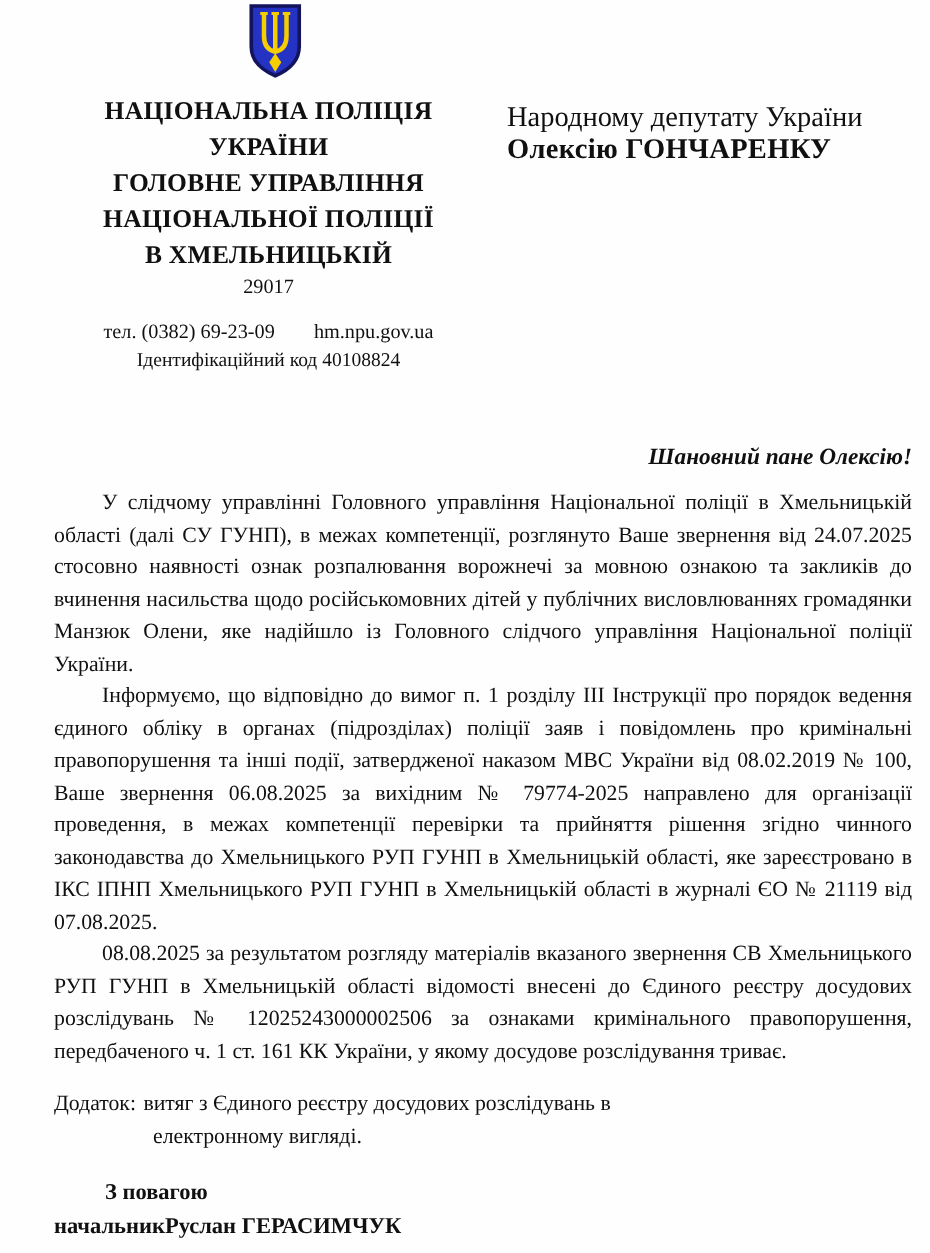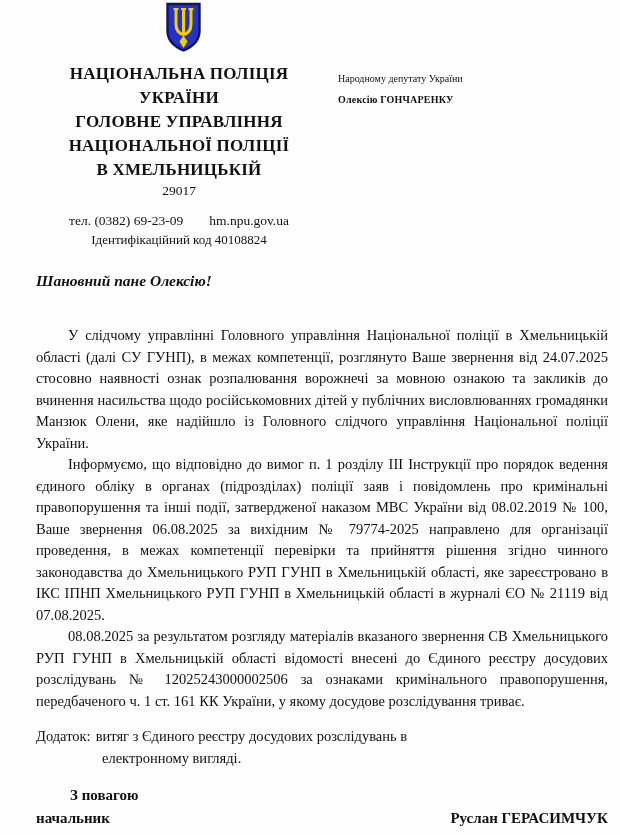--- a/index.html
+++ b/index.html
@@ -14,40 +14,40 @@
     overflow: hidden;
   }
   .emblem { position: absolute; left: 165px; top: 2px; width: 37px; height: 51px; }
   .org-block { position: absolute; left: 36px; top: 62px; width: 286px; text-align: center; }
   .org-line { font-weight: bold; font-size: 17px; line-height: 24px; letter-spacing: 0.2px; }
   .addr-line { font-size: 13.5px; line-height: 17px; }
   .addr-first { margin-top: 4px; }
   .phone-line { font-size: 13.5px; line-height: 17px; margin-top: 13px; white-space: nowrap; }
   .site { margin-left: 26px; }
   .id-line { font-size: 13px; line-height: 15px; margin-top: 3px; }
-  .addressee { position: absolute; left: 338px; top: 68px; font-size: 10px; line-height: 21px; }
+  .addressee { position: absolute; left: 338px; top: 68px; font-size: 19px; line-height: 21px; }
   .addressee-name { font-weight: bold; letter-spacing: 0.2px; }
   .salutation {
-    position: absolute; left: 36px; top: 272px; width: 572px;
-    text-align: left; font-weight: bold; font-style: italic; font-size: 15.5px;
+    position: absolute; left: 36px; top: 296px; width: 572px;
+    text-align: right; font-weight: bold; font-style: italic; font-size: 15.5px;
   }
   .content {
     position: absolute; left: 36px; top: 325px; width: 572px;
     font-size: 14.5px; line-height: 21.5px; text-align: justify;
   }
   .content p.body-par { text-indent: 32px; margin: 0; }
   .attachment {
     margin-top: 14px; width: 452px;
     padding-left: 66px; text-indent: -66px;
     text-align: left; line-height: 21.5px;
   }
   .att-label { margin-right: 5px; }
   .signature { margin-top: 16px; font-weight: bold; font-size: 15px; }
   .closing { margin-left: 34px; line-height: 21px; }
-  .sig-row { display: flex; justify-content: space-between; align-items: baseline; line-height: 21px; margin-top: 2px; }
+  .sig-row { display: flex; justify-content: flex-start; align-items: baseline; line-height: 21px; margin-top: 2px; }
 </style>
 </head>
 <body>
 
 <div class="page">
 
   <div class="emblem">
     <svg width="37" height="51" viewBox="0 0 37 51" xmlns="http://www.w3.org/2000/svg">
       <path d="M2.5 2 H34.5 V29 C34.5 38.5 28 44.5 18.5 48.5 C9 44.5 2.5 38.5 2.5 29 Z" stroke="#13135e" stroke-width="2.4" fill="#2533c4"></path>
       <g fill="none" stroke-width="3" stroke="#f6ce00">

